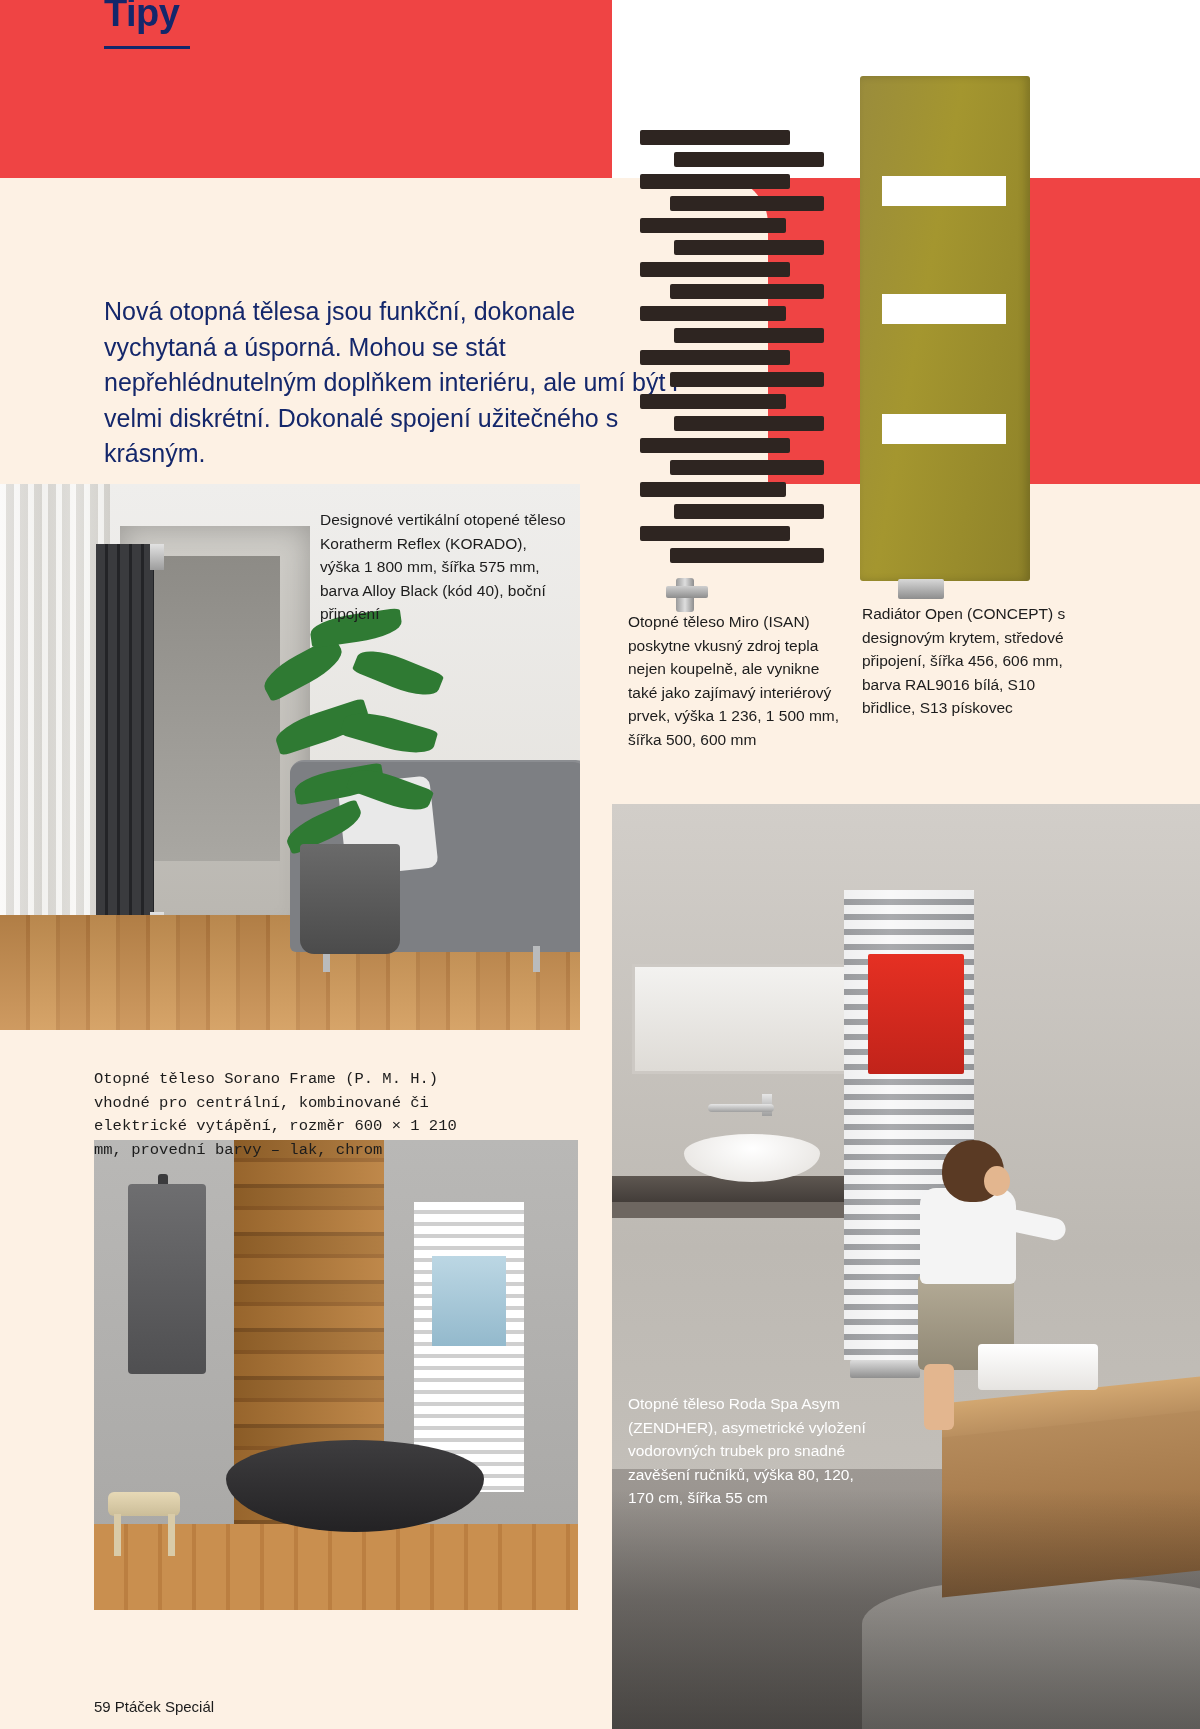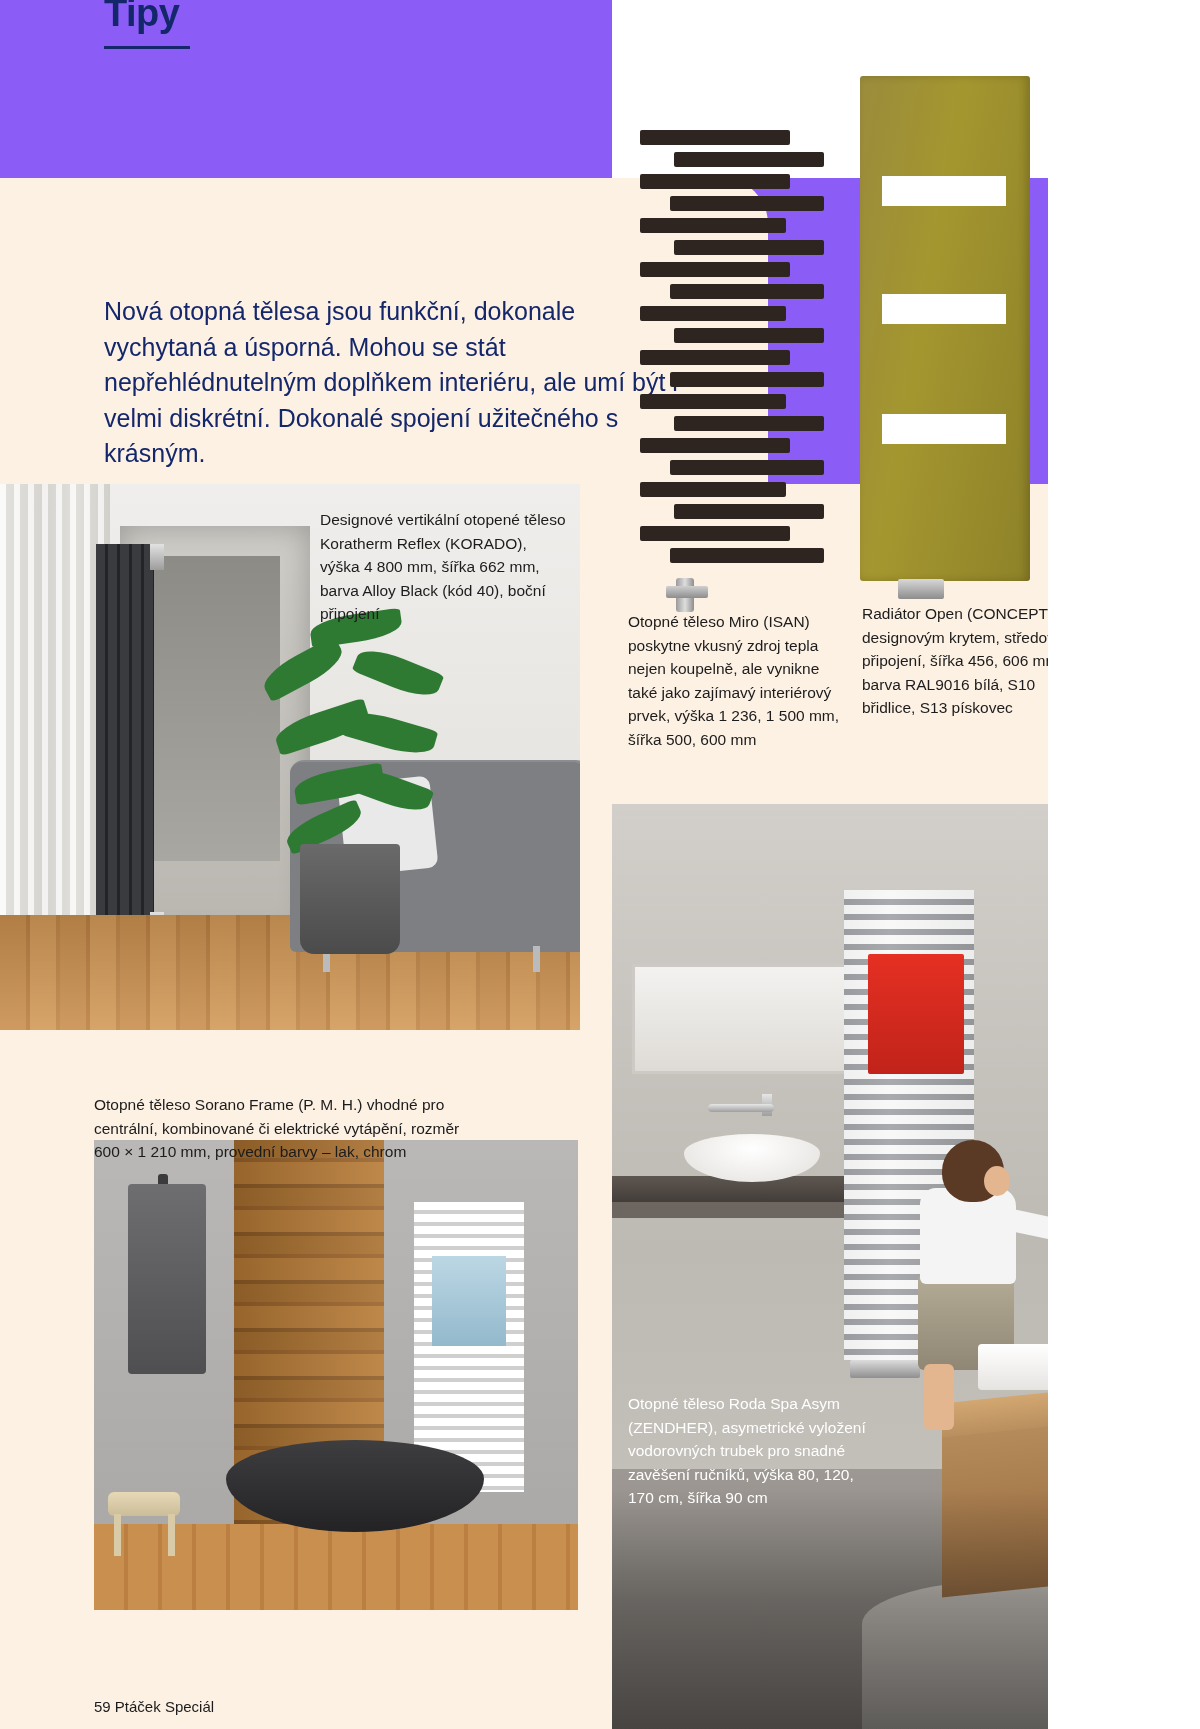--- a/index.html
+++ b/index.html
@@ -4,22 +4,22 @@
 <style>
   * { box-sizing: border-box; margin: 0; padding: 0; }
   html, body {
     width: 1200px; height: 1729px;
     background: #ffffff;
     font-family: "Liberation Sans", sans-serif;
     overflow: hidden;
   }
   .page {
     position: relative;
-    width: 1048px; height: 1729px;
-    background: #8b5cf6;
+    width: 1200px; height: 1729px;
+    background: #ef4444;
     overflow: hidden;
   }
 
   
   .kicker {
     position: absolute;
     left: 104px; top: -8px;
     font-size: 38px;
     font-weight: bold;
     color: #14276b;
@@ -151,21 +151,21 @@
   
   .caption {
     position: absolute;
     font-size: 15.5px;
     line-height: 1.52;
     color: #1c1c1c;
   }
   .cap-koratherm { left: 320px; top: 508px; width: 250px; }
   .cap-miro      { left: 628px; top: 610px; width: 215px; }
   .cap-open      { left: 862px; top: 602px; width: 205px; }
-  .cap-sorano    { left: 94px;  top: 1093px; width: 380px; }
+  .cap-sorano    { left: 94px;  top: 1068px; width: 380px; font-family: Liberation Mono, monospace; }
   .cap-roda {
     left: 628px; top: 1392px; width: 240px;
     color: #ffffff;
     font-size: 15.5px;
     line-height: 1.52;
     z-index: 8;
   }
 
   
   .photo-living {
@@ -536,21 +536,21 @@
     <div class="pw-grey-towel"></div>
     <div class="pw-rad"></div>
     <div class="pw-towel"></div>
     <div class="pw-floor"></div>
     <div class="pw-tub"></div>
     <div class="pw-stool"></div>
     <div class="pw-stool-leg" style="left:20px;"></div>
     <div class="pw-stool-leg" style="left:74px;"></div>
   </div>
 
-  <p class="caption cap-koratherm">Designové vertikální otopené těleso Koratherm Reflex (KORADO), výška 4 800 mm, šířka 662 mm, barva Alloy Black (kód 40), boční připojení</p>
+  <p class="caption cap-koratherm">Designové vertikální otopené těleso Koratherm Reflex (KORADO), výška 1 800 mm, šířka 575 mm, barva Alloy Black (kód 40), boční připojení</p>
   <p class="caption cap-miro">Otopné těleso Miro (ISAN) poskytne vkusný zdroj tepla nejen koupelně, ale vynikne také jako zajímavý interiérový prvek, výška 1 236, 1 500 mm, šířka 500, 600 mm</p>
   <p class="caption cap-open">Radiátor Open (CONCEPT) s designovým krytem, středové připojení, šířka 456, 606 mm, barva RAL9016 bílá, S10 břidlice, S13 pískovec</p>
   <p class="caption cap-sorano">Otopné těleso Sorano Frame (P. M. H.) vhodné pro centrální, kombinované či elektrické vytápění, rozměr 600 × 1 210 mm, provední barvy – lak, chrom</p>
-  <p class="caption cap-roda">Otopné těleso Roda Spa Asym (ZENDHER), asymetrické vyložení vodorovných trubek pro snadné zavěšení ručníků, výška 80, 120, 170 cm, šířka 90 cm</p>
+  <p class="caption cap-roda">Otopné těleso Roda Spa Asym (ZENDHER), asymetrické vyložení vodorovných trubek pro snadné zavěšení ručníků, výška 80, 120, 170 cm, šířka 55 cm</p>
 
   <div class="footer">59 Ptáček Speciál</div>
 
 </div>
 
 </body></html>

